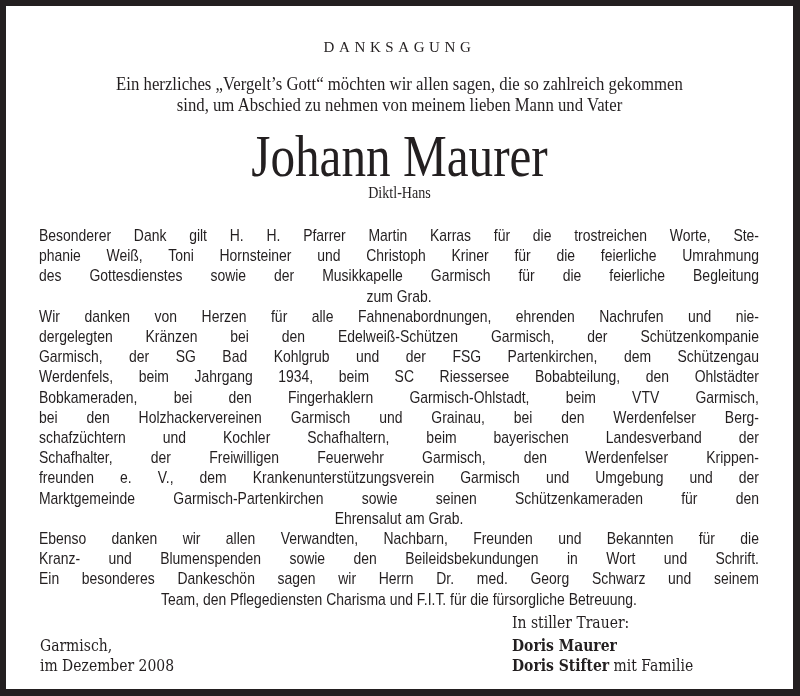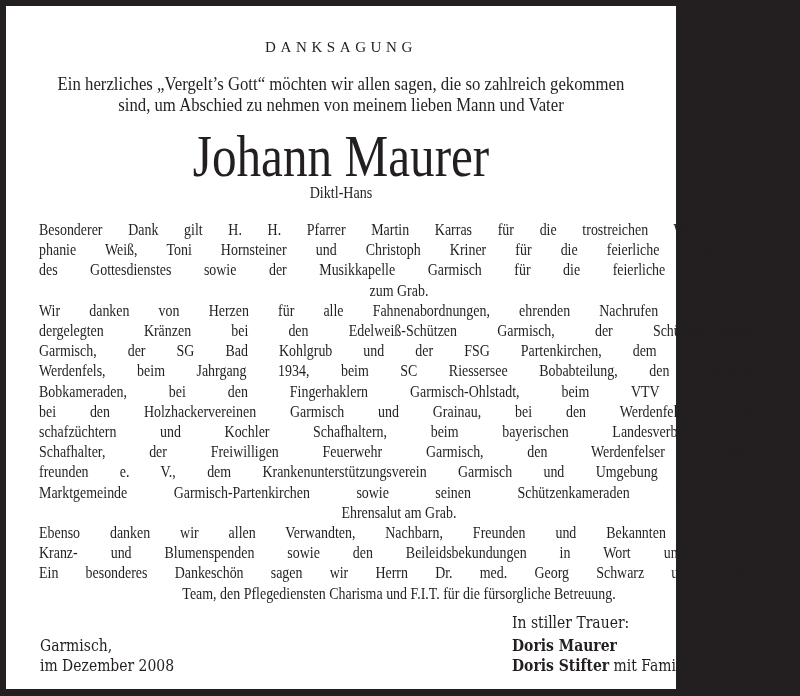--- a/index.html
+++ b/index.html
@@ -1,18 +1,18 @@
 <!DOCTYPE html>
 <html><head>
 <meta charset="utf-8">
 <style>
   html, body { margin: 0; padding: 0; background: #231f20; }
   body { width: 800px; height: 696px; position: relative; overflow: hidden; }
   .frame {
-    position: absolute; left: 6px; top: 6px; width: 670px; height: 683px;
+    position: absolute; left: 6px; top: 6px; width: 787px; height: 683px;
     background: #ffffff; color: #231f20;
     font-family: "DejaVu Serif", "Liberation Serif", serif;
   }
   .heading {
     position: absolute; left: 0; right: 0; top: 33px; text-align: center;
     font-family: "Liberation Serif", serif; font-size: 15px; letter-spacing: 4.6px;
   }
   .intro {
     position: absolute; left: 26px; right: 26px; top: 68px; text-align: center;
     font-family: "Liberation Serif", serif; font-size: 18px; line-height: 21px;
@@ -22,22 +22,22 @@
     position: absolute; left: 0; right: 0; top: 120px; text-align: center;
     font-family: "Liberation Serif", serif; font-size: 60px; line-height: 60px;
     transform: scaleX(0.82); transform-origin: center top;
   }
   .nickname {
     position: absolute; left: 0; right: 0; top: 178px; text-align: center;
     font-family: "Liberation Serif", serif; font-size: 16px;
     transform: scaleX(0.88); transform-origin: center top;
   }
   .body {
-    position: absolute; left: 33px; top: 214px; width: 720px;
-    font-family: Liberation Serif, serif; font-size: 17px; line-height: 20.2px;
+    position: absolute; left: 33px; top: 220px; width: 720px;
+    font-family: Liberation Sans, sans-serif; font-size: 17px; line-height: 20.2px;
   }
   .line {
     display: block; white-space: nowrap; text-align: justify; text-align-last: justify;
     transform: scaleX(0.82); transform-origin: left top; width: 878px;
   }
   .line.center { text-align: center; text-align-last: center; }
   .place {
     position: absolute; left: 34px; top: 629px;
     font-family: "DejaVu Serif", serif; font-size: 17px; line-height: 20px;
     transform: scaleX(0.82); transform-origin: left top;

